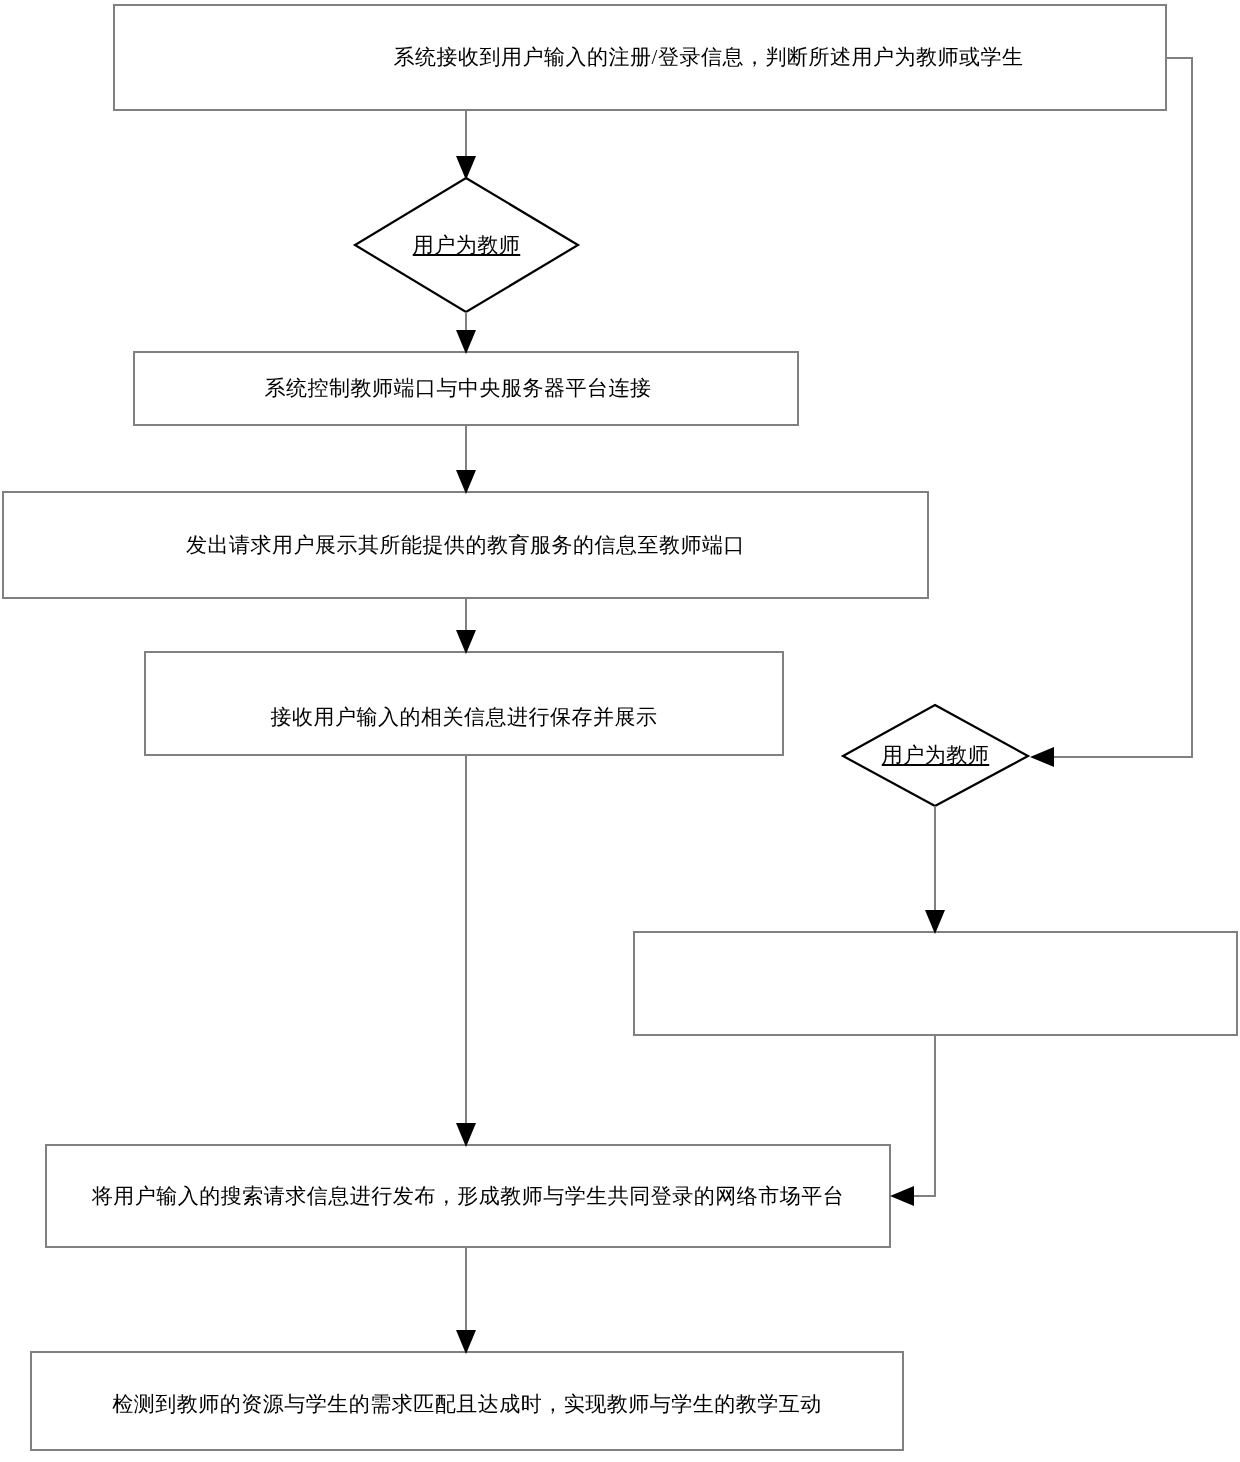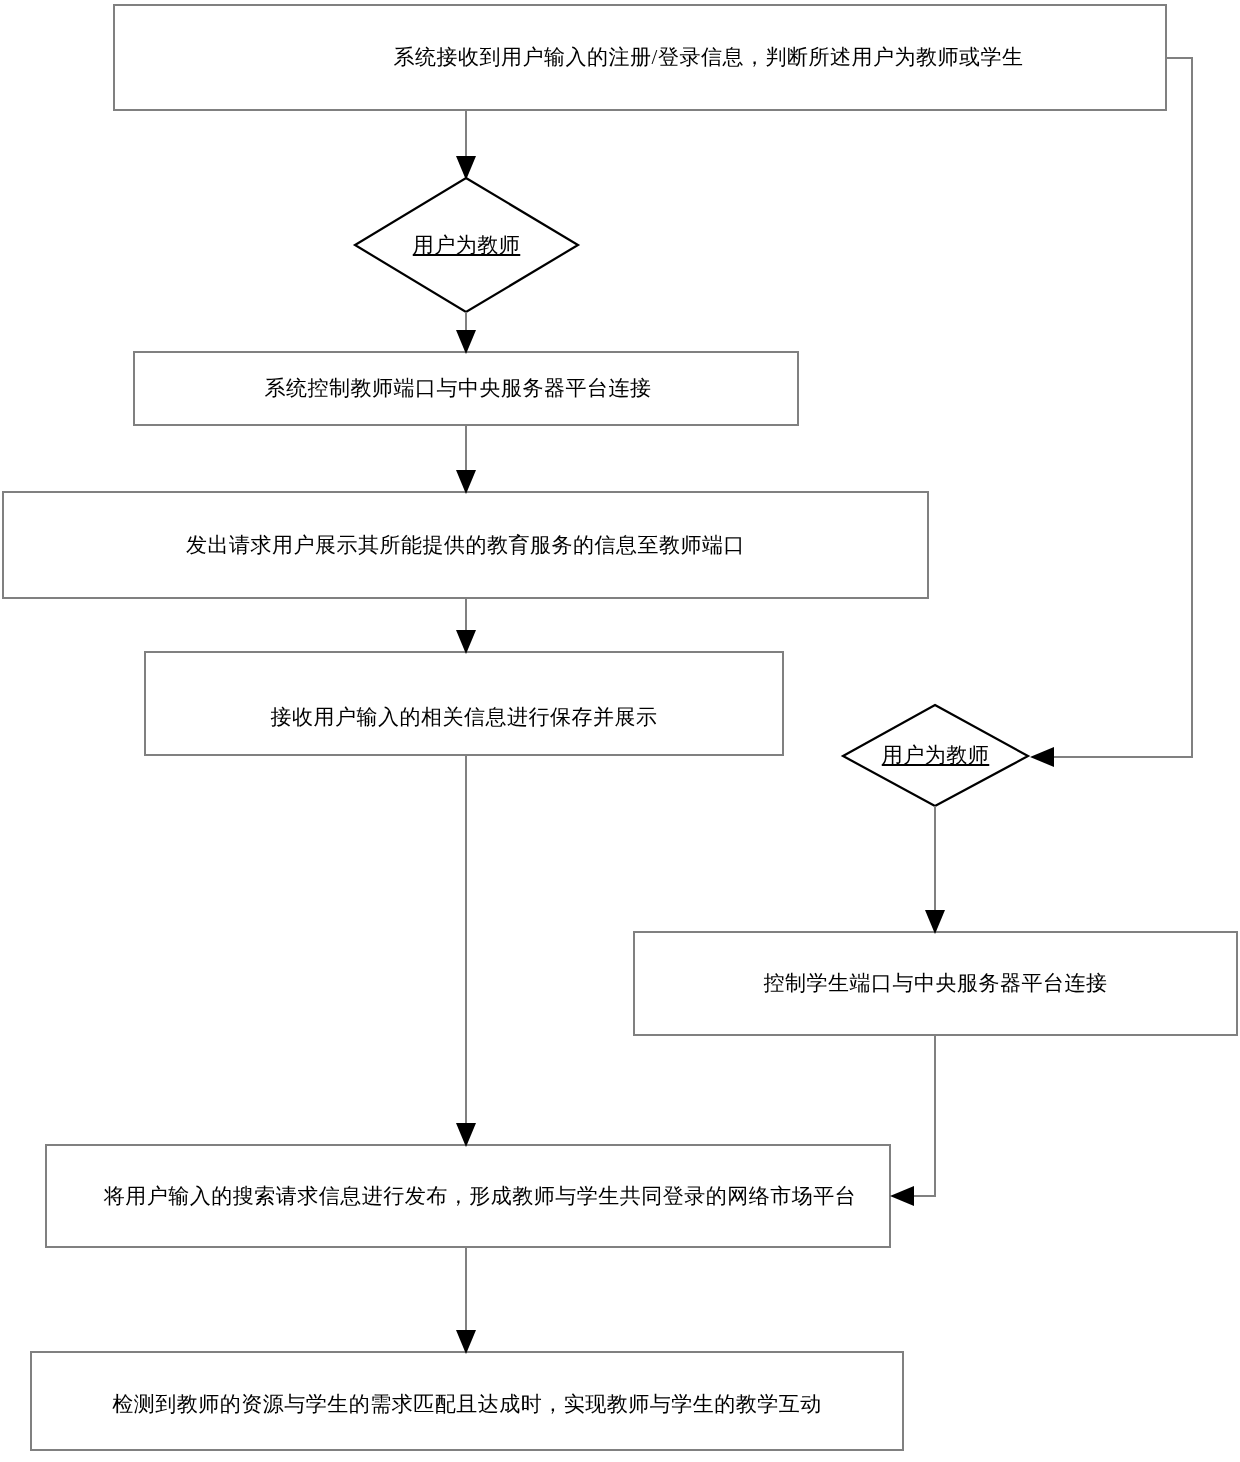--- a/index.html
+++ b/index.html
@@ -135,25 +135,22 @@
   </div>
 
   <div class="node-label" style="left:145px; top:660px; width:638px; height:115px;">
     <span>接收用户输入的相关信息进行保存并展示</span>
   </div>
 
   <div class="node-label diamond-label" style="left:843px; top:705px; width:185px; height:101px;">
     <span>用户为教师</span>
   </div>
 
-  <div class="node-label" style="left:634px; top:932px; width:603px; height:103px;">
-    <span>控制学生端口与中央服务器平台连接</span>
-  </div>
 
-  <div class="node-label" style="left:46px; top:1145px; width:844px; height:102px;padding-left:12px;">
+  <div class="node-label" style="left:46px; top:1145px; width:844px; height:102px;">
     <span>将用户输入的搜索请求信息进行发布，形成教师与学生共同登录的网络市场平台</span>
   </div>
 
   <div class="node-label" style="left:31px; top:1352px; width:872px; height:104px;">
     <span>检测到教师的资源与学生的需求匹配且达成时，实现教师与学生的教学互动</span>
   </div>
 
 </div>
 
 </body></html>

